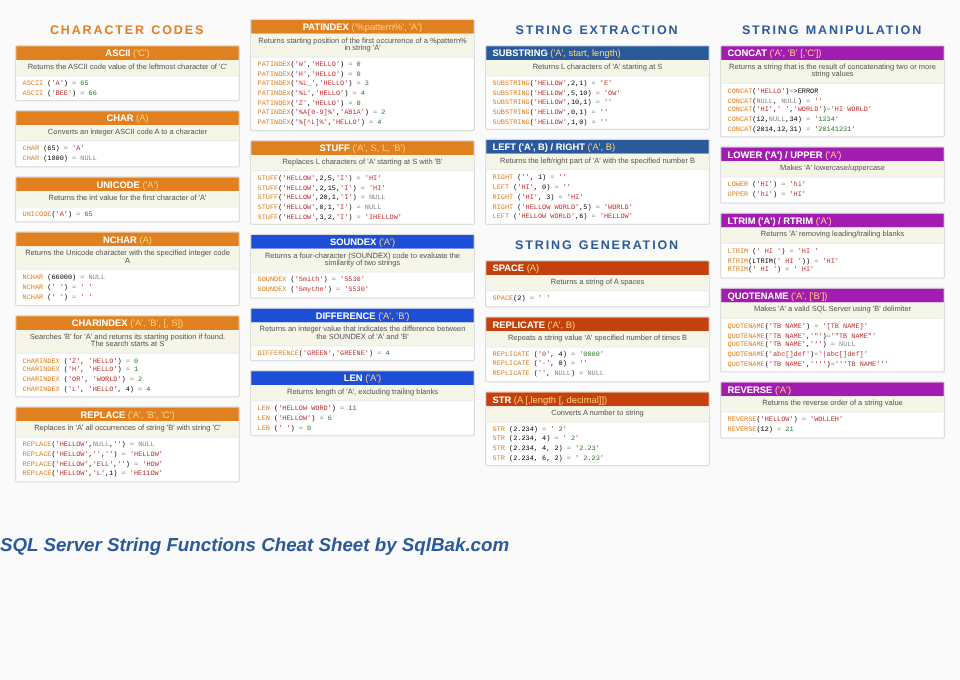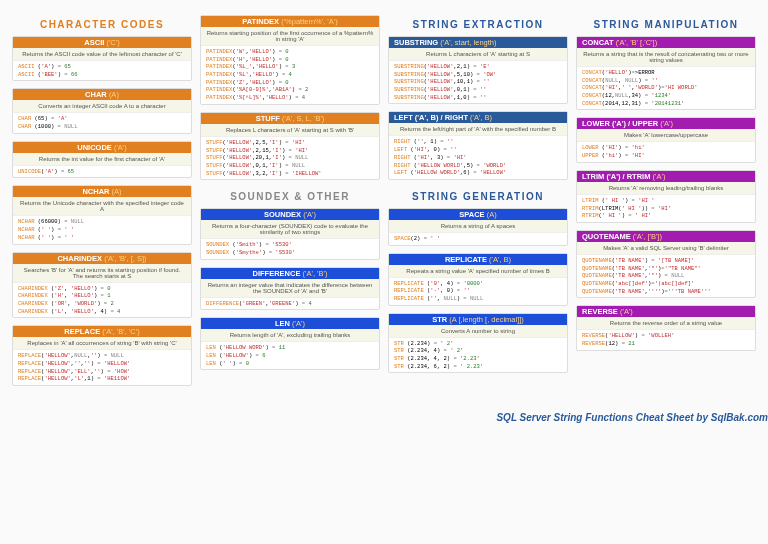--- a/index.html
+++ b/index.html
@@ -6,27 +6,27 @@
 .page{display:flex;padding:15px 12px;gap:8px}
 .col{flex:1;display:flex;flex-direction:column;gap:4px}
 .sec-title{font-size:10px;font-weight:bold;letter-spacing:1.5px;text-align:center;margin:4px 0 2px 0}
 .orange{color:#e08020}.grey{color:#888}.blue{color:#2a5a9a}
 .card{border:1px solid #ddd;border-radius:2px;background:#fff;margin-bottom:3px}
 .fn-head{padding:1px 5px;font-size:7.5px;font-weight:bold;color:#fff}
 .fn-head .sig{color:#ffd080;font-weight:normal}
 .h-orange{background:#e08020;text-align:center}
 .h-grey{background:#1d4ed8;text-align:center}
 .h-blue{background:#2a5a9a}
-.h-green{background:#1d4ed8;text-align:center}
+.h-green{background:#c2410c;}
 .h-black{background:#a21caf}
 .desc{background:#f5f5e8;padding:3px 5px;font-size:6px;text-align:center;color:#555;border-bottom:1px solid #eee}
 .ex{padding:2px 5px;font-family:'Courier New',monospace;font-size:5.5px;line-height:1.4}
 .ex div{white-space:nowrap;overflow:hidden}
 .kw{color:#e08020}.str{color:#c03030}.op{color:#888}.val{color:#2a7a2a}
-.footer{text-align:right;font-size:10px;font-weight:bold;color:#2a5a9a;margin-top:8px;font-style:italic}
+.footer{text-align:left;font-size:15px;font-weight:bold;color:#2a5a9a;margin-top:24px;font-style:italic}
 </style>
 </head>
 <body>
 
 <div class="page">
 <div class="col">
  <div class="sec-title orange">CHARACTER CODES</div>
  <div class="card">
         <div class="fn-head h-orange"><span>ASCII</span> <span class="sig">('C')</span></div>
         <div class="desc">Returns the ASCII code value of the leftmost character of 'C'</div>
@@ -99,21 +99,20 @@
         <div class="fn-head h-orange"><span>STUFF</span> <span class="sig">('A', S, L, 'B')</span></div>
         <div class="desc">Replaces L characters of 'A' starting at S with 'B'</div>
         <div class="ex">
           <div><span class="kw">STUFF</span>(<span class="str">'HELLOW'</span>,2,5,<span class="str">'I'</span>) <span class="op">=</span> <span class="str">'HI'</span></div>
           <div><span class="kw">STUFF</span>(<span class="str">'HELLOW'</span>,2,15,<span class="str">'I'</span>) <span class="op">=</span> <span class="str">'HI'</span></div>
           <div><span class="kw">STUFF</span>(<span class="str">'HELLOW'</span>,20,1,<span class="str">'I'</span>) <span class="op">=</span> <span class="op">NULL</span></div>
           <div><span class="kw">STUFF</span>(<span class="str">'HELLOW'</span>,0,1,<span class="str">'I'</span>) <span class="op">=</span> <span class="op">NULL</span></div>
           <div><span class="kw">STUFF</span>(<span class="str">'HELLOW'</span>,3,2,<span class="str">'I'</span>) <span class="op">=</span> <span class="str">'IHELLOW'</span></div>
         </div>
       </div>
- <div class="sec-title grey">SOUNDEX &amp; OTHER</div>
  <div class="card">
         <div class="fn-head h-grey"><span>SOUNDEX</span> <span class="sig">('A')</span></div>
         <div class="desc">Returns a four-character (SOUNDEX) code to evaluate the similarity of two strings</div>
         <div class="ex">
           <div><span class="kw">SOUNDEX</span> (<span class="str">'Smith'</span>) <span class="op">=</span> <span class="str">'S530'</span></div>
           <div><span class="kw">SOUNDEX</span> (<span class="str">'Smythe'</span>) <span class="op">=</span> <span class="str">'S530'</span></div>
         </div>
       </div>
  <div class="card">
         <div class="fn-head h-grey"><span>DIFFERENCE</span> <span class="sig">('A', 'B')</span></div>

